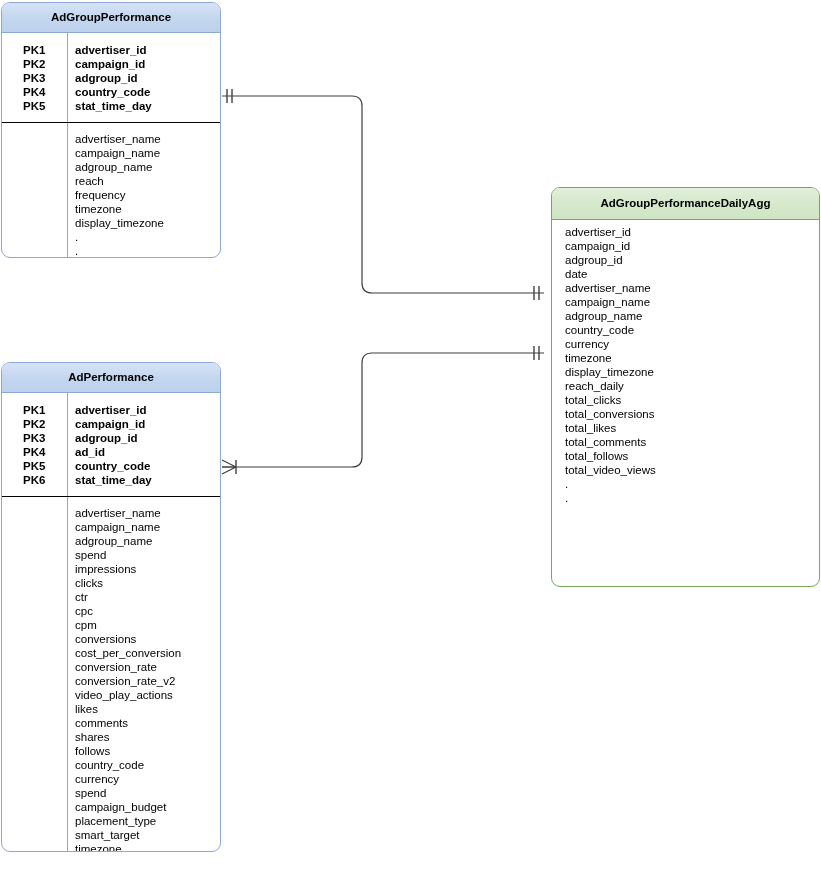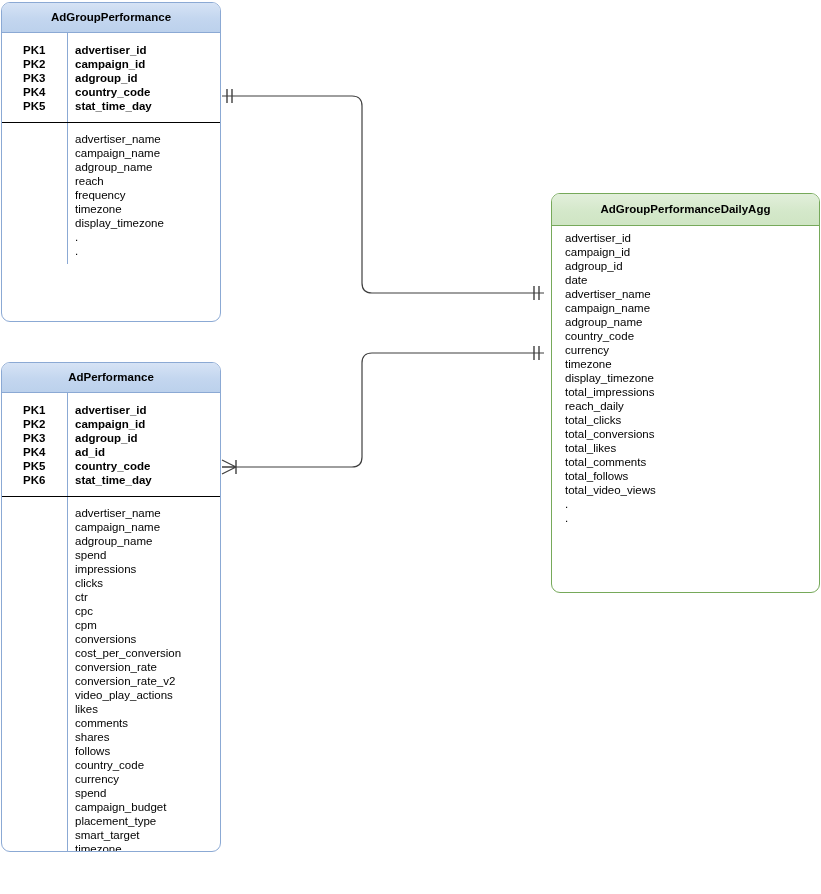--- a/index.html
+++ b/index.html
@@ -154,21 +154,21 @@
         <line x1="236" y1="460" x2="236" y2="474" stroke="#3f3f3f" stroke-width="1.4"></line>
       </g>
 
       <g>
         <line x1="534" y1="346" x2="534" y2="360" stroke="#3f3f3f" stroke-width="1.4"></line>
         <line x1="539" y1="346" x2="539" y2="360" stroke="#3f3f3f" stroke-width="1.4"></line>
       </g>
     </g>
   </svg>
 
-  <div class="entity blue" style="left:1px; top:2px; width:220px; height:320px;">
+  <div class="entity blue" style="left:1px; top:2px; width:220px; height:256px;">
     <div class="entity-header">AdGroupPerformance</div>
     <div class="entity-body">
 
       <div class="key-block">
         <div class="key-col">
           <div class="spacer-top-key"></div>
           <div class="row bold">PK1</div>
           <div class="row bold">PK2</div>
           <div class="row bold">PK3</div>
           <div class="row bold">PK4</div>
@@ -271,35 +271,34 @@
           <div class="row">timezone</div>
           <div class="row">display_timezone</div>
           <div class="row">.</div>
           <div class="row">.</div>
         </div>
       </div>
 
     </div>
   </div>
 
-  <div class="entity green" style="left:551px; top:193px; width:269px; height:400px;">
+  <div class="entity green" style="left:551px; top:187px; width:269px; height:400px;">
     <div class="entity-header">AdGroupPerformanceDailyAgg</div>
     <div class="entity-body plain-body">
       <div class="row">advertiser_id</div>
       <div class="row">campaign_id</div>
       <div class="row">adgroup_id</div>
       <div class="row">date</div>
       <div class="row">advertiser_name</div>
       <div class="row">campaign_name</div>
       <div class="row">adgroup_name</div>
       <div class="row">country_code</div>
       <div class="row">currency</div>
       <div class="row">timezone</div>
       <div class="row">display_timezone</div>
-      <div class="row">total_impressions</div>
       <div class="row">reach_daily</div>
       <div class="row">total_clicks</div>
       <div class="row">total_conversions</div>
       <div class="row">total_likes</div>
       <div class="row">total_comments</div>
       <div class="row">total_follows</div>
       <div class="row">total_video_views</div>
       <div class="row">.</div>
       <div class="row">.</div>
     </div>

